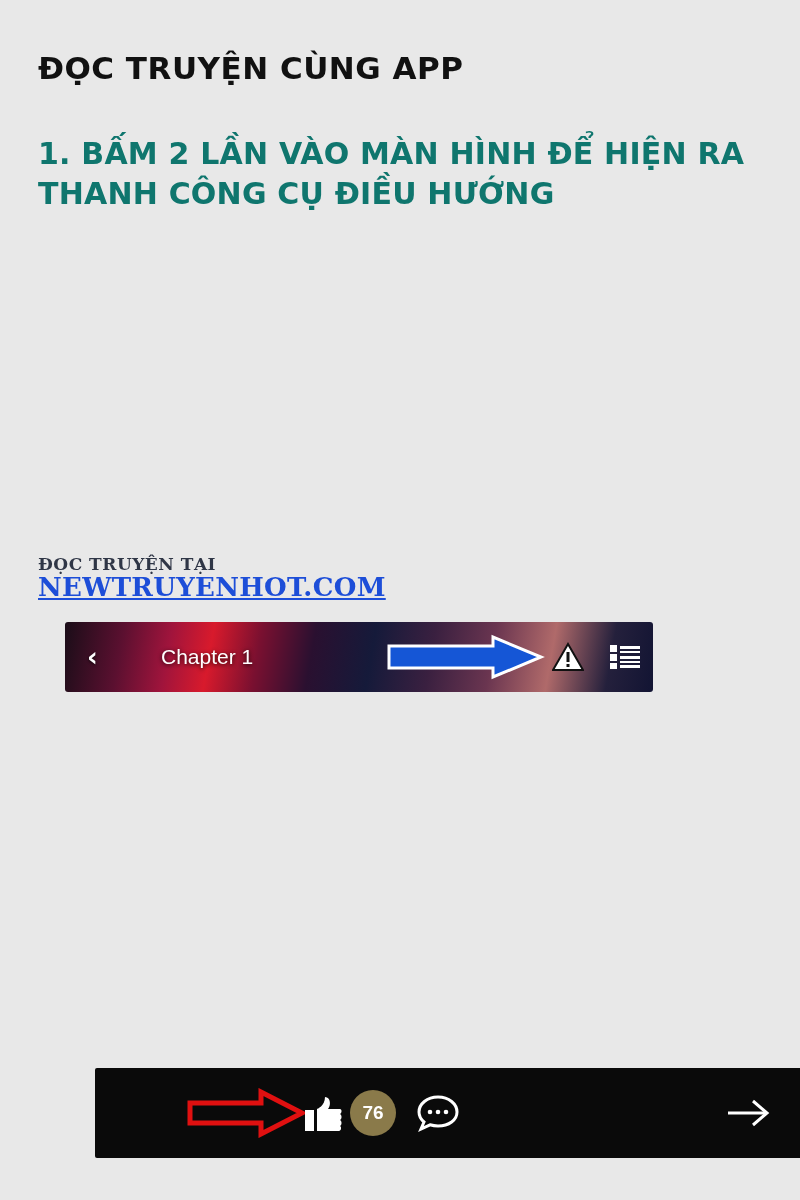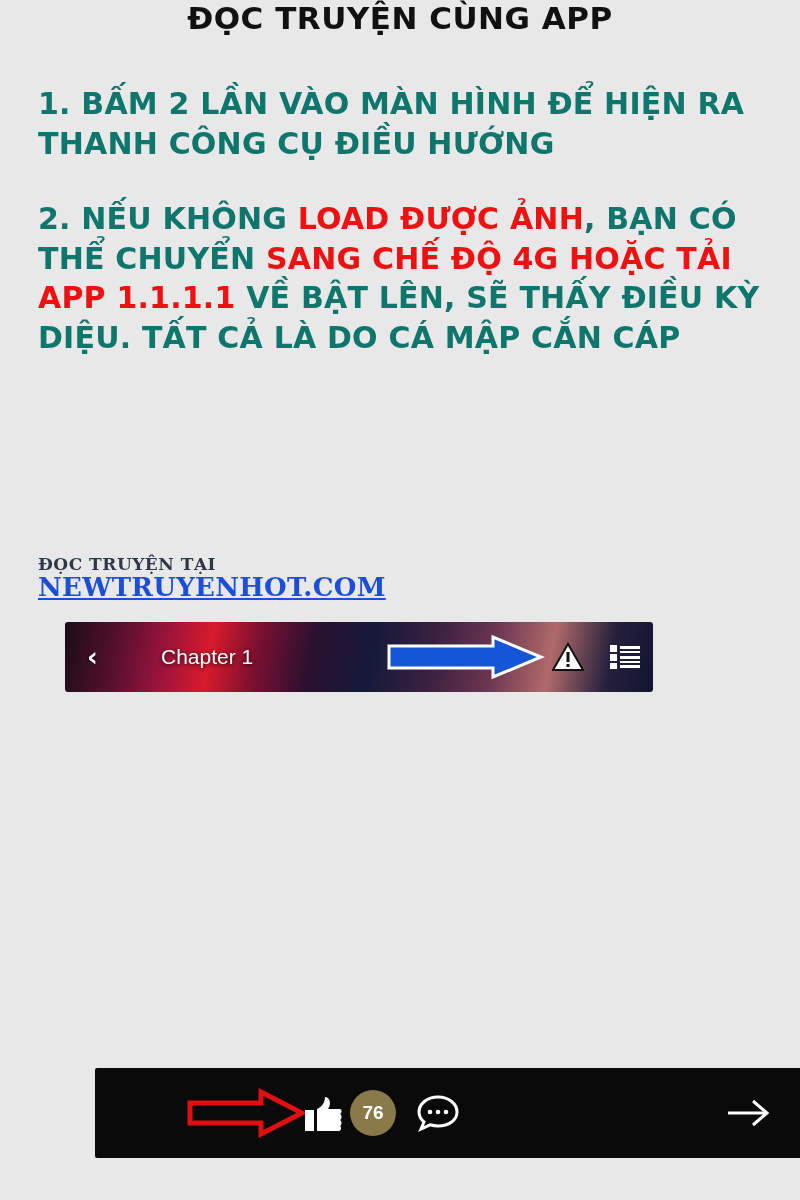--- a/index.html
+++ b/index.html
@@ -15,25 +15,25 @@
     position: relative;
   }
   .page {
     width: 800px;
     height: 1200px;
     position: relative;
     box-sizing: border-box;
     padding: 0 38px;
   }
   .title {
-    text-align: center;
     font-size: 31px;
     font-weight: bold;
     letter-spacing: 0.5px;
     color: #111;
+    padding-top: 50px;
     text-transform: uppercase;
   }
   .block {
     font-size: 30px;
     font-weight: bold;
     line-height: 1.32;
     color: #111;
     text-transform: uppercase;
     letter-spacing: 0.2px;
   }
@@ -196,23 +196,20 @@
 <body>
 
 <div class="page">
 
   <div class="title">ĐỌC TRUYỆN CÙNG APP</div>
 
   <div class="block b1">
     <span class="blk">1. BẤM 2 LẦN VÀO MÀN HÌNH ĐỂ HIỆN RA THANH CÔNG CỤ ĐIỀU HƯỚNG</span>
   </div>
 
-  <div class="block b2">
-    <span class="blk">2. NẾU KHÔNG </span><span class="red">LOAD ĐƯỢC ẢNH</span><span class="blk">, BẠN CÓ THỂ CHUYỂN </span><span class="red">SANG CHẾ ĐỘ 4G HOẶC TẢI APP 1.1.1.1</span><span class="blk"> VỀ BẬT LÊN, SẼ THẤY ĐIỀU KỲ DIỆU. TẤT CẢ LÀ DO CÁ MẬP CẮN CÁP</span>
-  </div>
 
 
   <div class="watermark">
     <div class="wm1">ĐỌC TRUYỆN TẠI</div>
     <div class="wm2">NEWTRUYENHOT.COM</div>
   </div>
 
   <div class="toolbar-shot">
     <div class="glow"></div>
     <div class="tb-back">‹</div>

